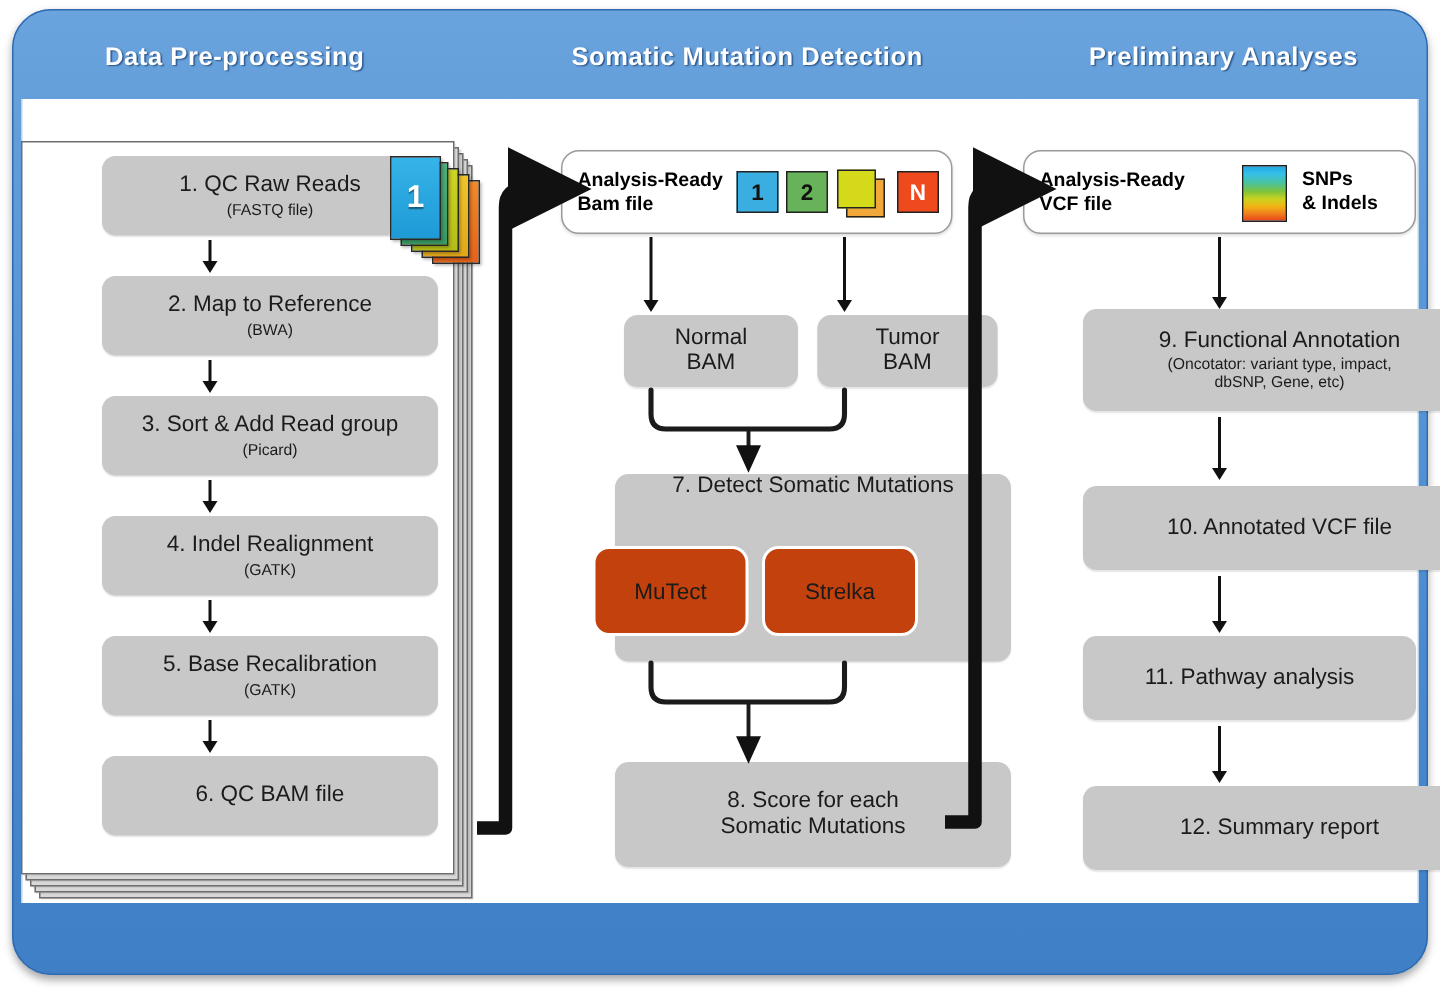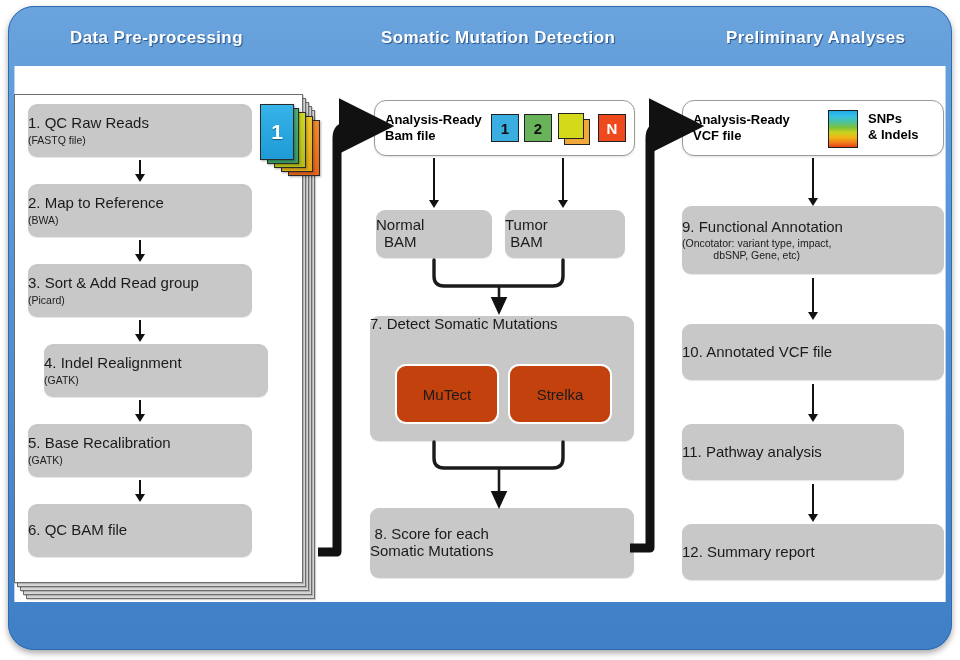--- a/index.html
+++ b/index.html
@@ -73,25 +73,26 @@
   .sheet-bg { background: #d8d8d8; }
 
   
   .pbox {
     position: absolute;
     background: #c8c8c8;
     border-radius: 9px;
     box-sizing: border-box;
     display: flex;
     flex-direction: column;
-    align-items: flex-start;
+    align-items: center;
     justify-content: center;
     text-align: center;
     color: #1b1b1b;
     box-shadow: 0 1px 1px rgba(0,0,0,0.10);
+    margin-left: 40px;
   }
   .pbox .t1 { font-size: 15px; line-height: 1.12; }
   .pbox .t2 { font-size: 10.5px; line-height: 1.15; margin-top: 2px; }
 
   
   .fbox {
     position: absolute;
     background: #ffffff;
     border: 1.3px solid #9a9a9a;
     border-radius: 12px;
@@ -230,21 +231,21 @@
   <div class="pbox" style="left:28px; top:264px; width:224px; height:53px;">
     <div class="t1">3. Sort &amp; Add Read group</div>
     <div class="t2">(Picard)</div>
   </div>
 
   <div class="varrow" style="left:128px; top:320px; width:24px; height:22px;">
     <div class="shaft" style="height:15px;"></div>
       <div class="head"></div>
   </div>
 
-  <div class="pbox" style="left:44px; top:344px; width:224px; height:53px;">
+  <div class="pbox" style="left:28px; top:344px; width:224px; height:53px;">
     <div class="t1">4. Indel Realignment</div>
     <div class="t2">(GATK)</div>
   </div>
 
   <div class="varrow" style="left:128px; top:400px; width:24px; height:22px;">
     <div class="shaft" style="height:15px;"></div>
       <div class="head"></div>
   </div>
 
   <div class="pbox" style="left:28px; top:424px; width:224px; height:53px;">

